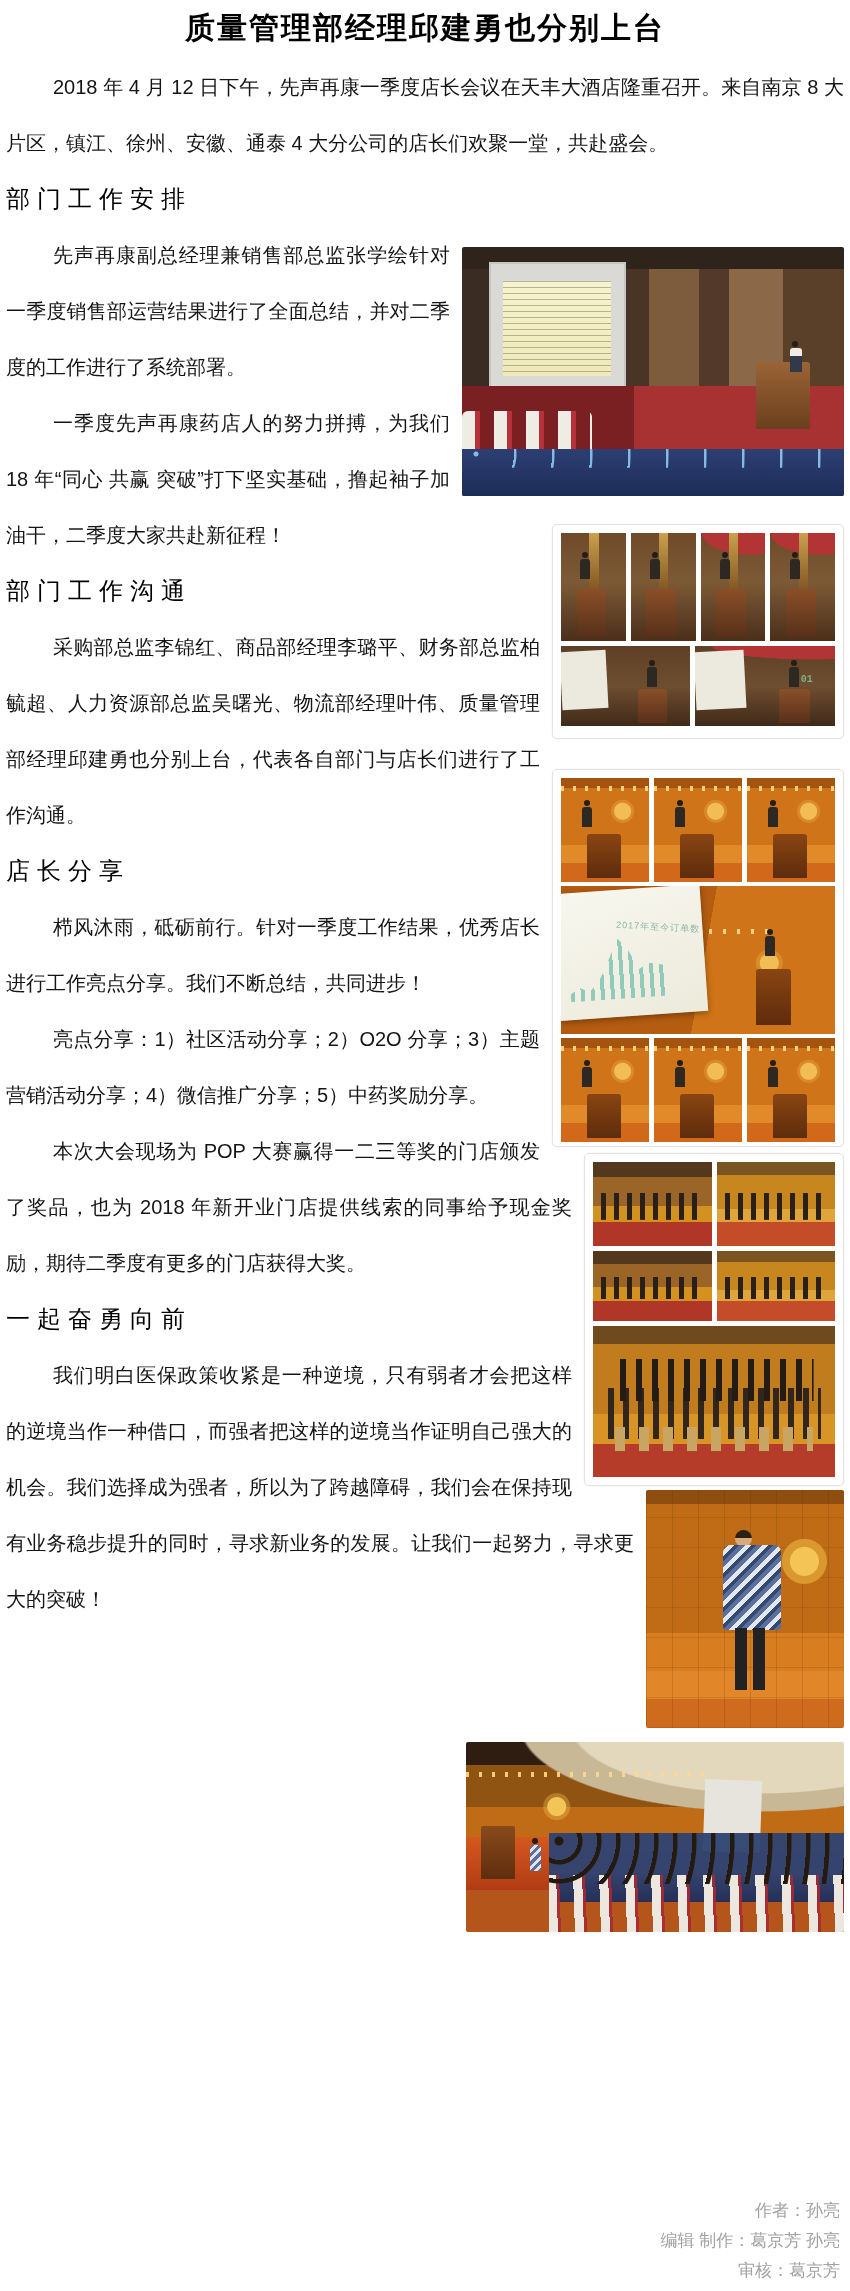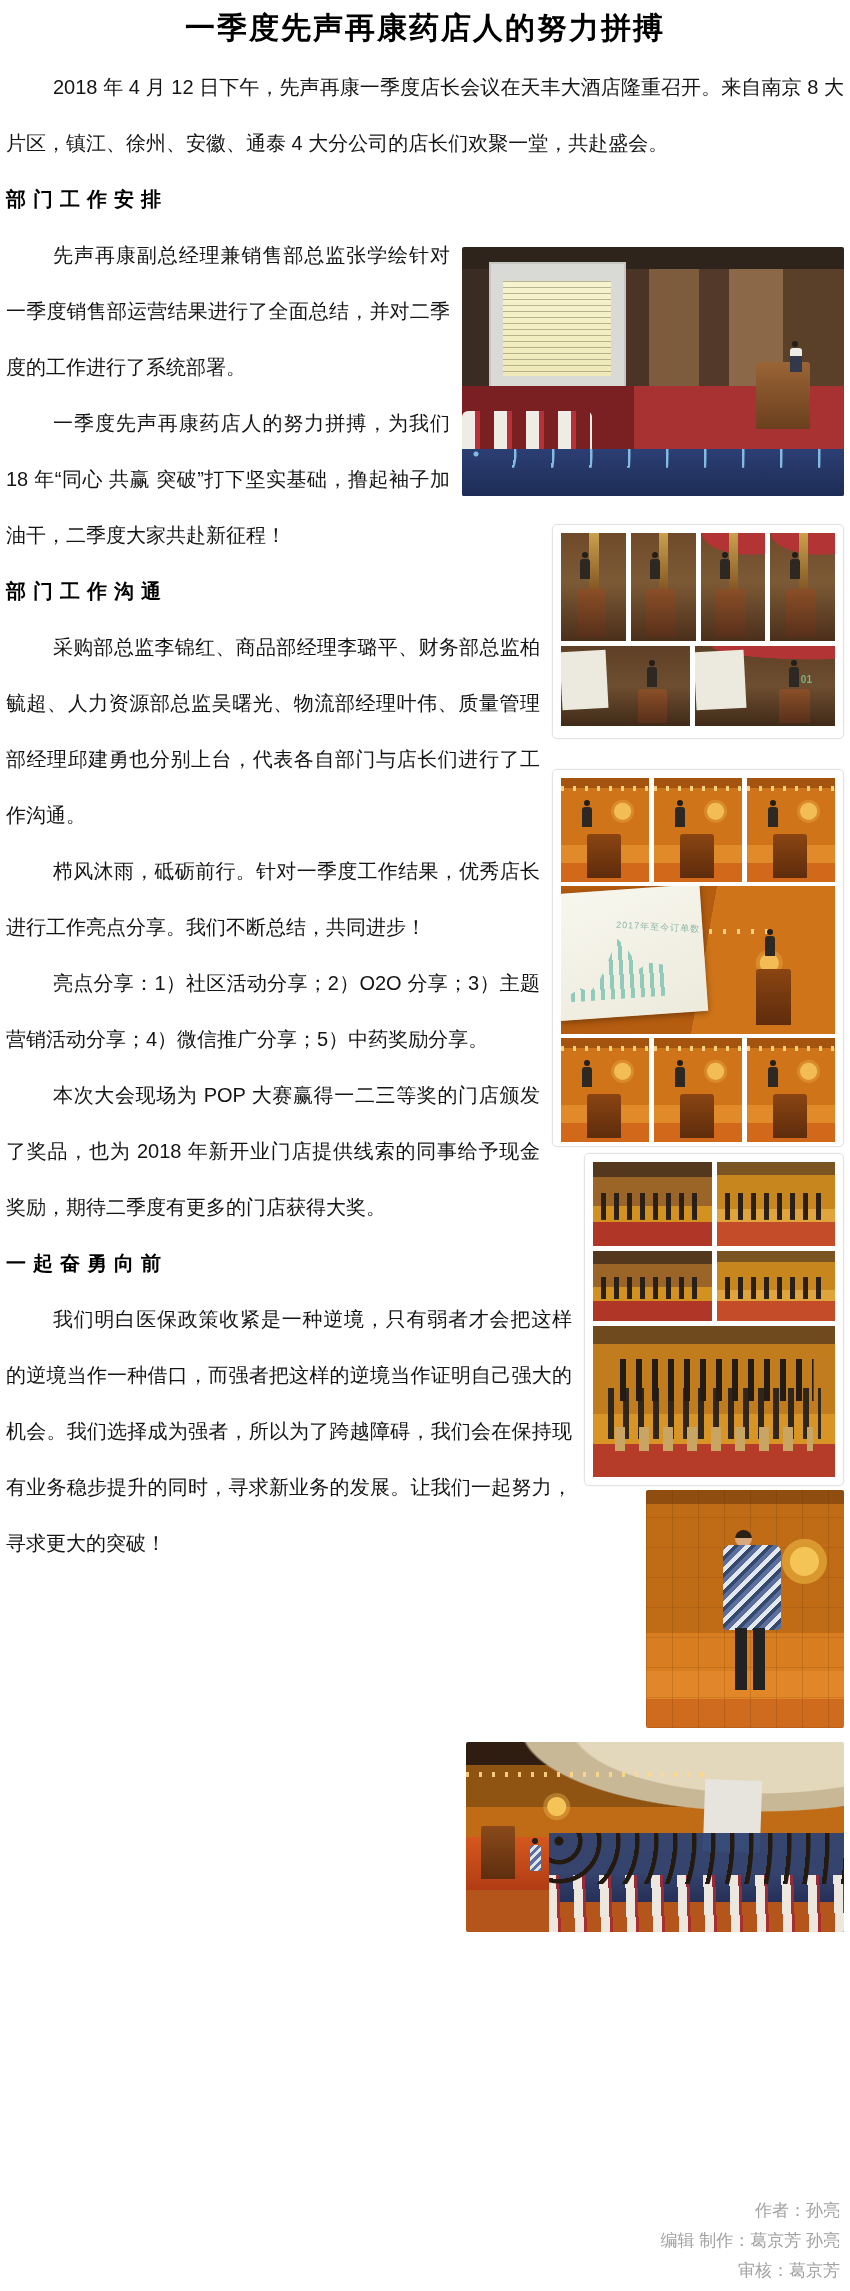--- a/index.html
+++ b/index.html
@@ -7,21 +7,21 @@
     position:relative;width:850px;height:2291px;background:#fff;overflow:hidden;
     font-family:"Liberation Sans","DejaVu Sans",sans-serif;color:#151515;
   }
   .content{padding:0 6px;}
   .title{
     margin:8px 0 10px;text-align:center;
     font-family:"DejaVu Serif","Liberation Serif",serif;
     font-size:30px;font-weight:900;letter-spacing:2px;color:#000;
   }
   .para{margin:0;font-size:20px;line-height:56px;text-indent:47px;text-align:justify;}
-  .h2{margin:0;font-size:20px;font-weight:700;line-height:56px;letter-spacing:7px;color:#000;}
+  .h2{margin:0;font-size:24px;font-weight:400;line-height:56px;letter-spacing:7px;color:#000;}
   .footer{
     position:absolute;top:2196px;right:10px;text-align:right;
     font-size:17px;line-height:30px;color:#a2a2a2;
   }
   .pusher{float:right;width:0;}
   .push-1{height:56px;}
 
   
   .photo{float:right;clear:right;position:relative;overflow:hidden;border-radius:2px;box-sizing:border-box;}
   .frame{background:#fff;border:1px solid #e3e3e3;border-radius:5px;padding:8px;box-shadow:0 0 0 1px rgba(0,0,0,.02);}
@@ -70,21 +70,21 @@
   .cellA::before{content:"";position:absolute;left:44%;top:0;width:14%;height:58%;background:linear-gradient(180deg,#caa14e,#7d4e1e);}
   .cellA::after{content:"";position:absolute;left:24%;bottom:4%;width:46%;height:44%;background:linear-gradient(180deg,#8a4f28,#58301a);border-radius:4px 4px 2px 2px;}
   .cellA .fig{left:30%;top:24%;}
   .canopy{background:
     radial-gradient(ellipse 130% 34% at 78% 0, #b23434 0 58%, transparent 60%),
     linear-gradient(180deg,#6e4a2a 0,#7d5a36 45%,#4a2f1a 100%);}
   .cellB{position:relative;overflow:hidden;background:linear-gradient(180deg,#5e4026 0,#6e4e30 50%,#3f2a18 100%);}
   .cellB1{flex:48;}
   .cellB2{flex:52;background:
     radial-gradient(ellipse 130% 30% at 85% 0, #b23434 0 55%, transparent 57%),
-    linear-gradient(180deg,#5e4026 0,#6e4e30 50%,#3f2a18 100%);}
+    linear-gradient(180deg,#5e4026 0,#6e4e30 50%,#3f2a18 100%); font-family: Liberation Mono, monospace;}
   .cellB::before{content:"";position:absolute;left:0;top:6%;width:36%;height:72%;background:#eceade;transform:rotate(-3deg);}
   .cellB::after{content:"";position:absolute;right:18%;bottom:4%;width:22%;height:42%;background:linear-gradient(180deg,#8a4f28,#58301a);border-radius:3px 3px 0 0;}
   .cellB .fig{right:26%;top:26%;}
   .slide-num{position:absolute;left:42%;top:8%;font-size:10px;color:#7fae7f;font-weight:bold;}
 
   
   .photo-collage-share{width:292px;height:378px;margin:18px 0 6px 12px;}
   .p4r{height:104px;}
   .p4r3{margin-top:4px;}
   .cellO{flex:1;position:relative;overflow:hidden;background:
@@ -144,21 +144,21 @@
     repeating-radial-gradient(circle at 10px 8px, #241a10 0 4px, transparent 5px 19px) 0 0/100% 52% no-repeat,
     repeating-linear-gradient(88deg,#ece8e0 0 9px, rgba(170,40,50,.85) 9px 12px, transparent 12px 26px) 0 100%/100% 58% no-repeat,
     linear-gradient(180deg, rgba(46,67,114,.95) 40%, rgba(30,45,90,.95) 70%, #b4561c 70%);}
 </style>
 </head>
 <body>
 
 <div class="page">
   <div class="content">
 
-    <h1 class="title">一季度先声再康药店人的努力拼搏</h1>
+    <h1 class="title">质量管理部经理邱建勇也分别上台</h1>
 
     <div class="para">
       <span>2018 年 4 月 12 日下午，先声再康一季度店长会议在天丰大酒店隆重召开。来自南京 8 大片区，镇江、徐州、安徽、通泰 4 大分公司的店长们欢聚一堂，共赴盛会。</span>
     </div>
 
 
     <h2 class="h2">部门工作安排</h2>
 
     <div class="para">
       <div class="photo photo-present">
@@ -234,20 +234,21 @@
               <i class="fig"></i>
             </div>
           <div class="cellO">
               <i class="fig"></i>
             </div>
         </div>
       </div>
       <span>采购部总监李锦红、商品部经理李璐平、财务部总监柏毓超、人力资源部总监吴曙光、物流部经理叶伟、质量管理部经理邱建勇也分别上台，代表各自部门与店长们进行了工作沟通。</span>
     </div>
 
+    <h2 class="h2">店长分享</h2>
 
     <div class="para">
       <span>栉风沐雨，砥砺前行。针对一季度工作结果，优秀店长进行工作亮点分享。我们不断总结，共同进步！</span>
     </div>
     <div class="para">
       <span>亮点分享：1）社区活动分享；2）O2O 分享；3）主题营销活动分享；4）微信推广分享；5）中药奖励分享。</span>
     </div>
 
     <div class="photo frame photo-collage-award">
       <div class="row p5r1">

